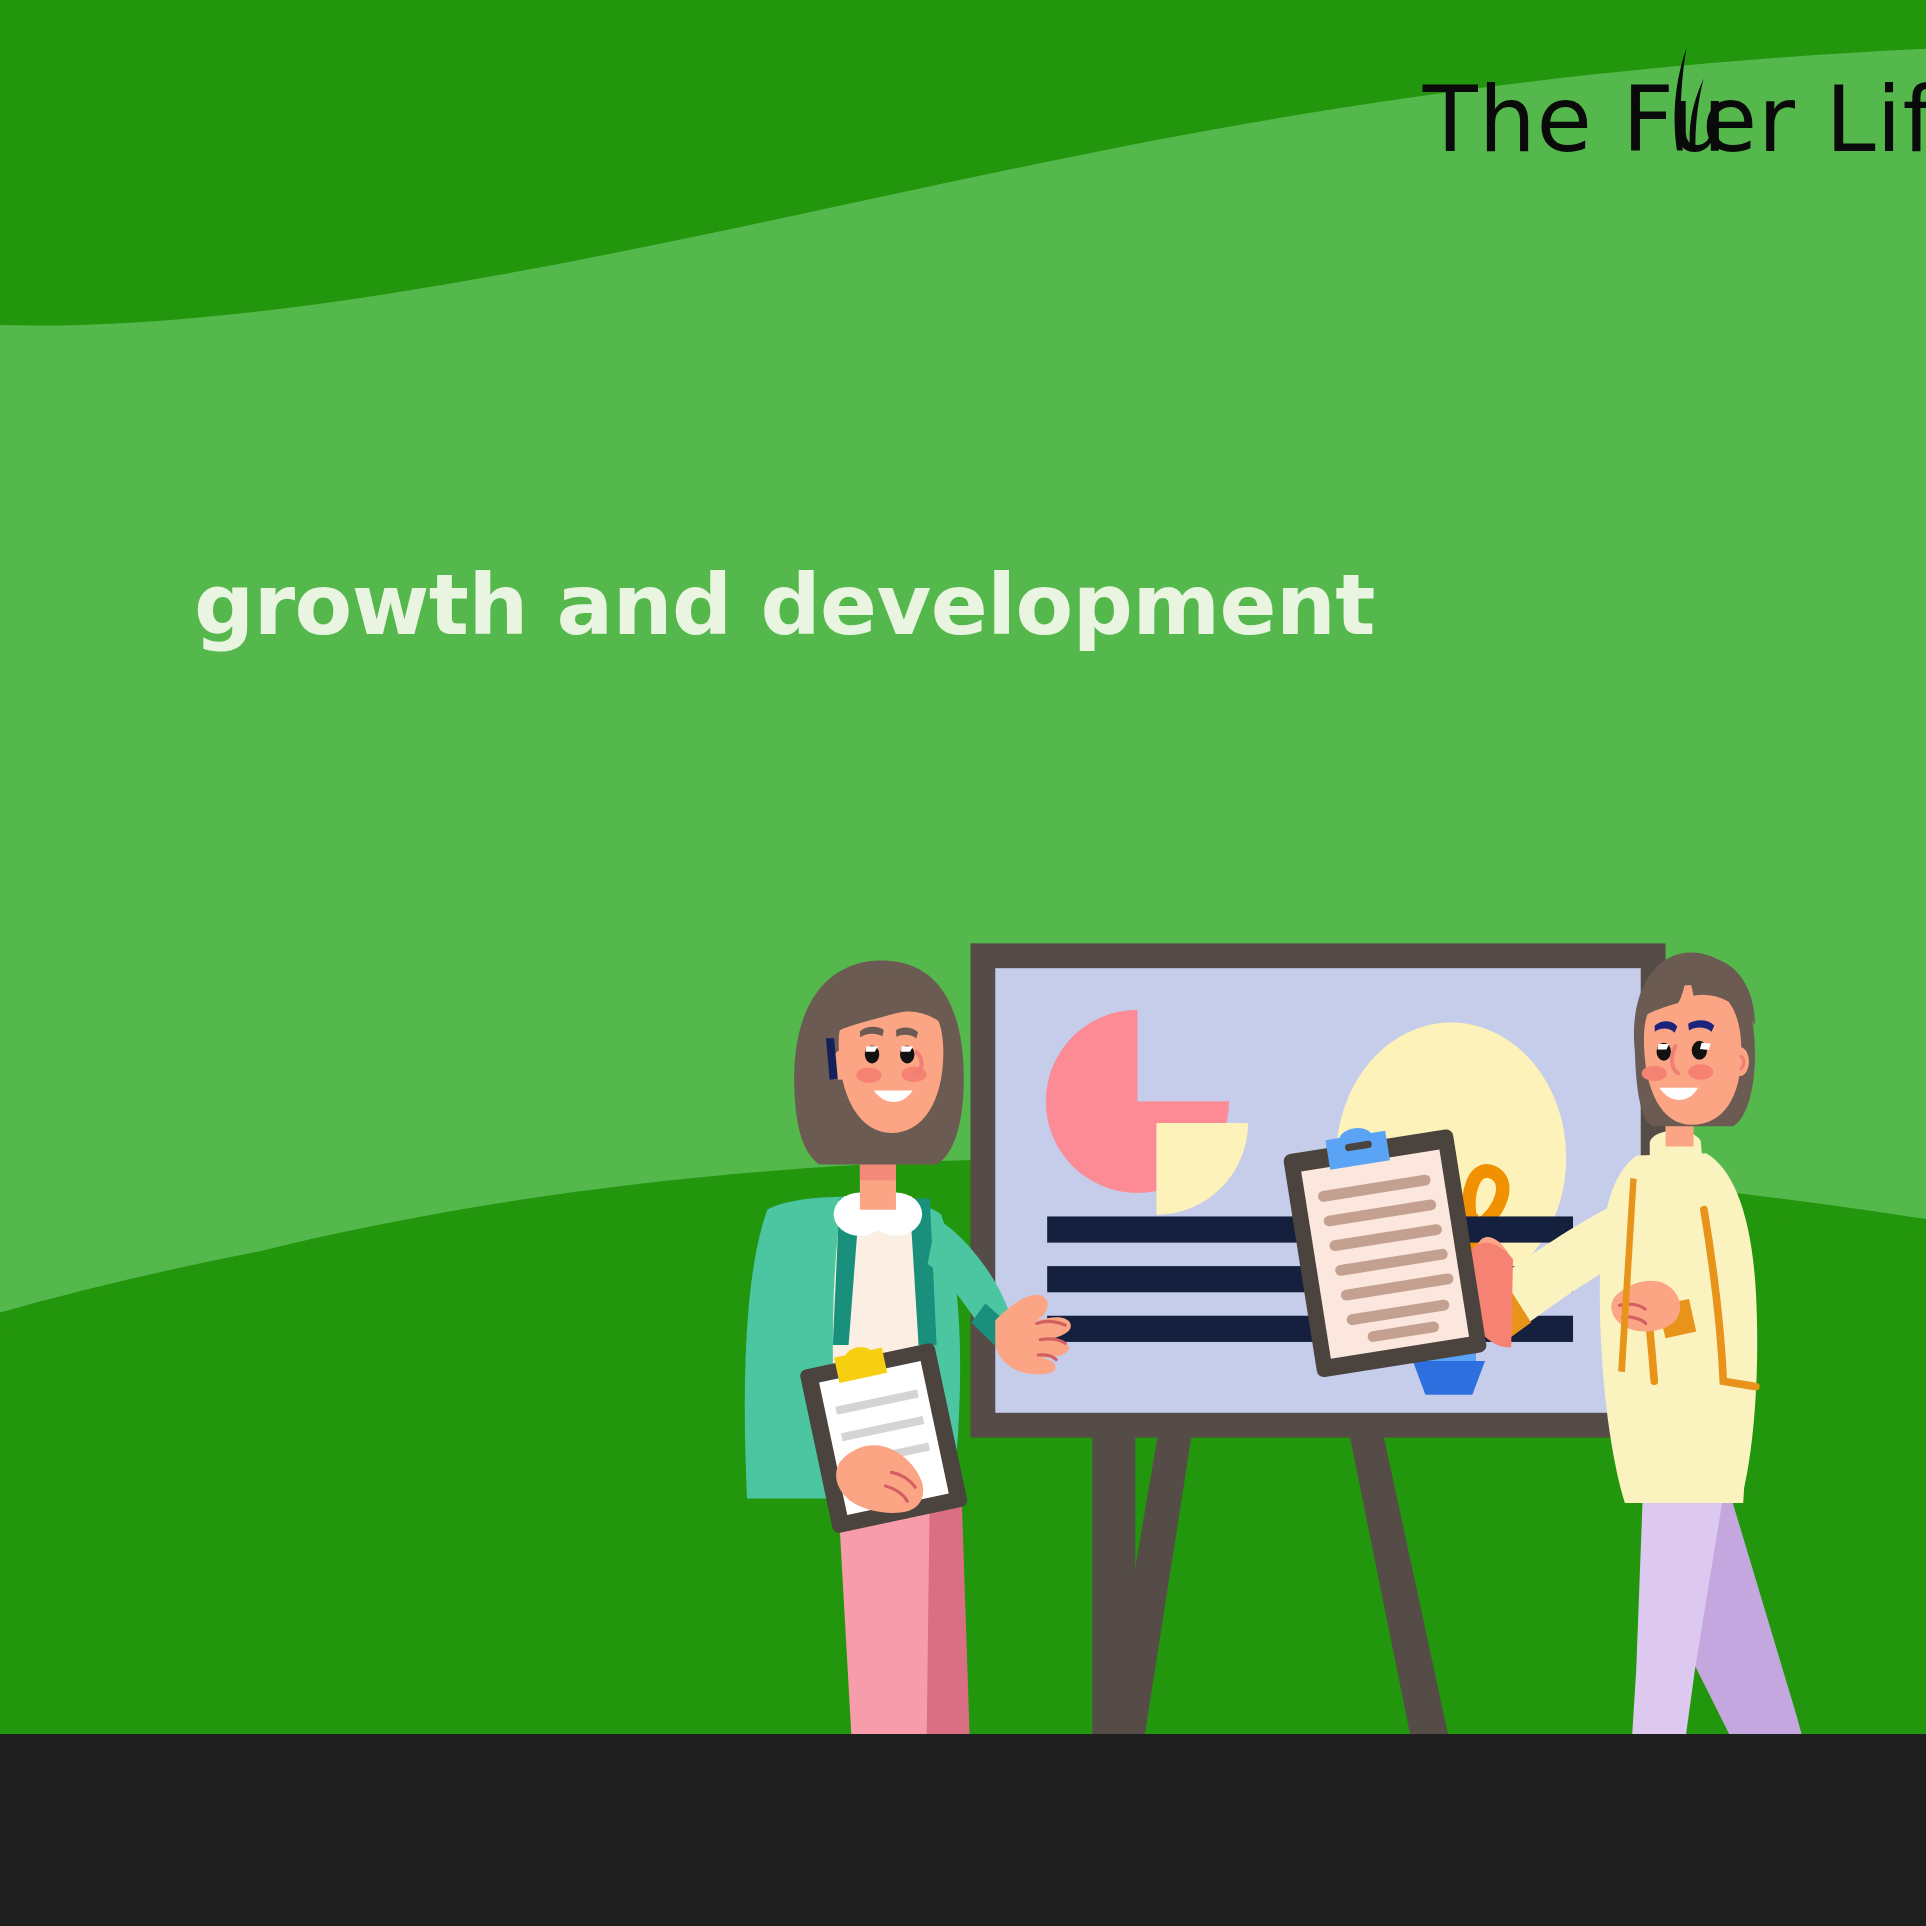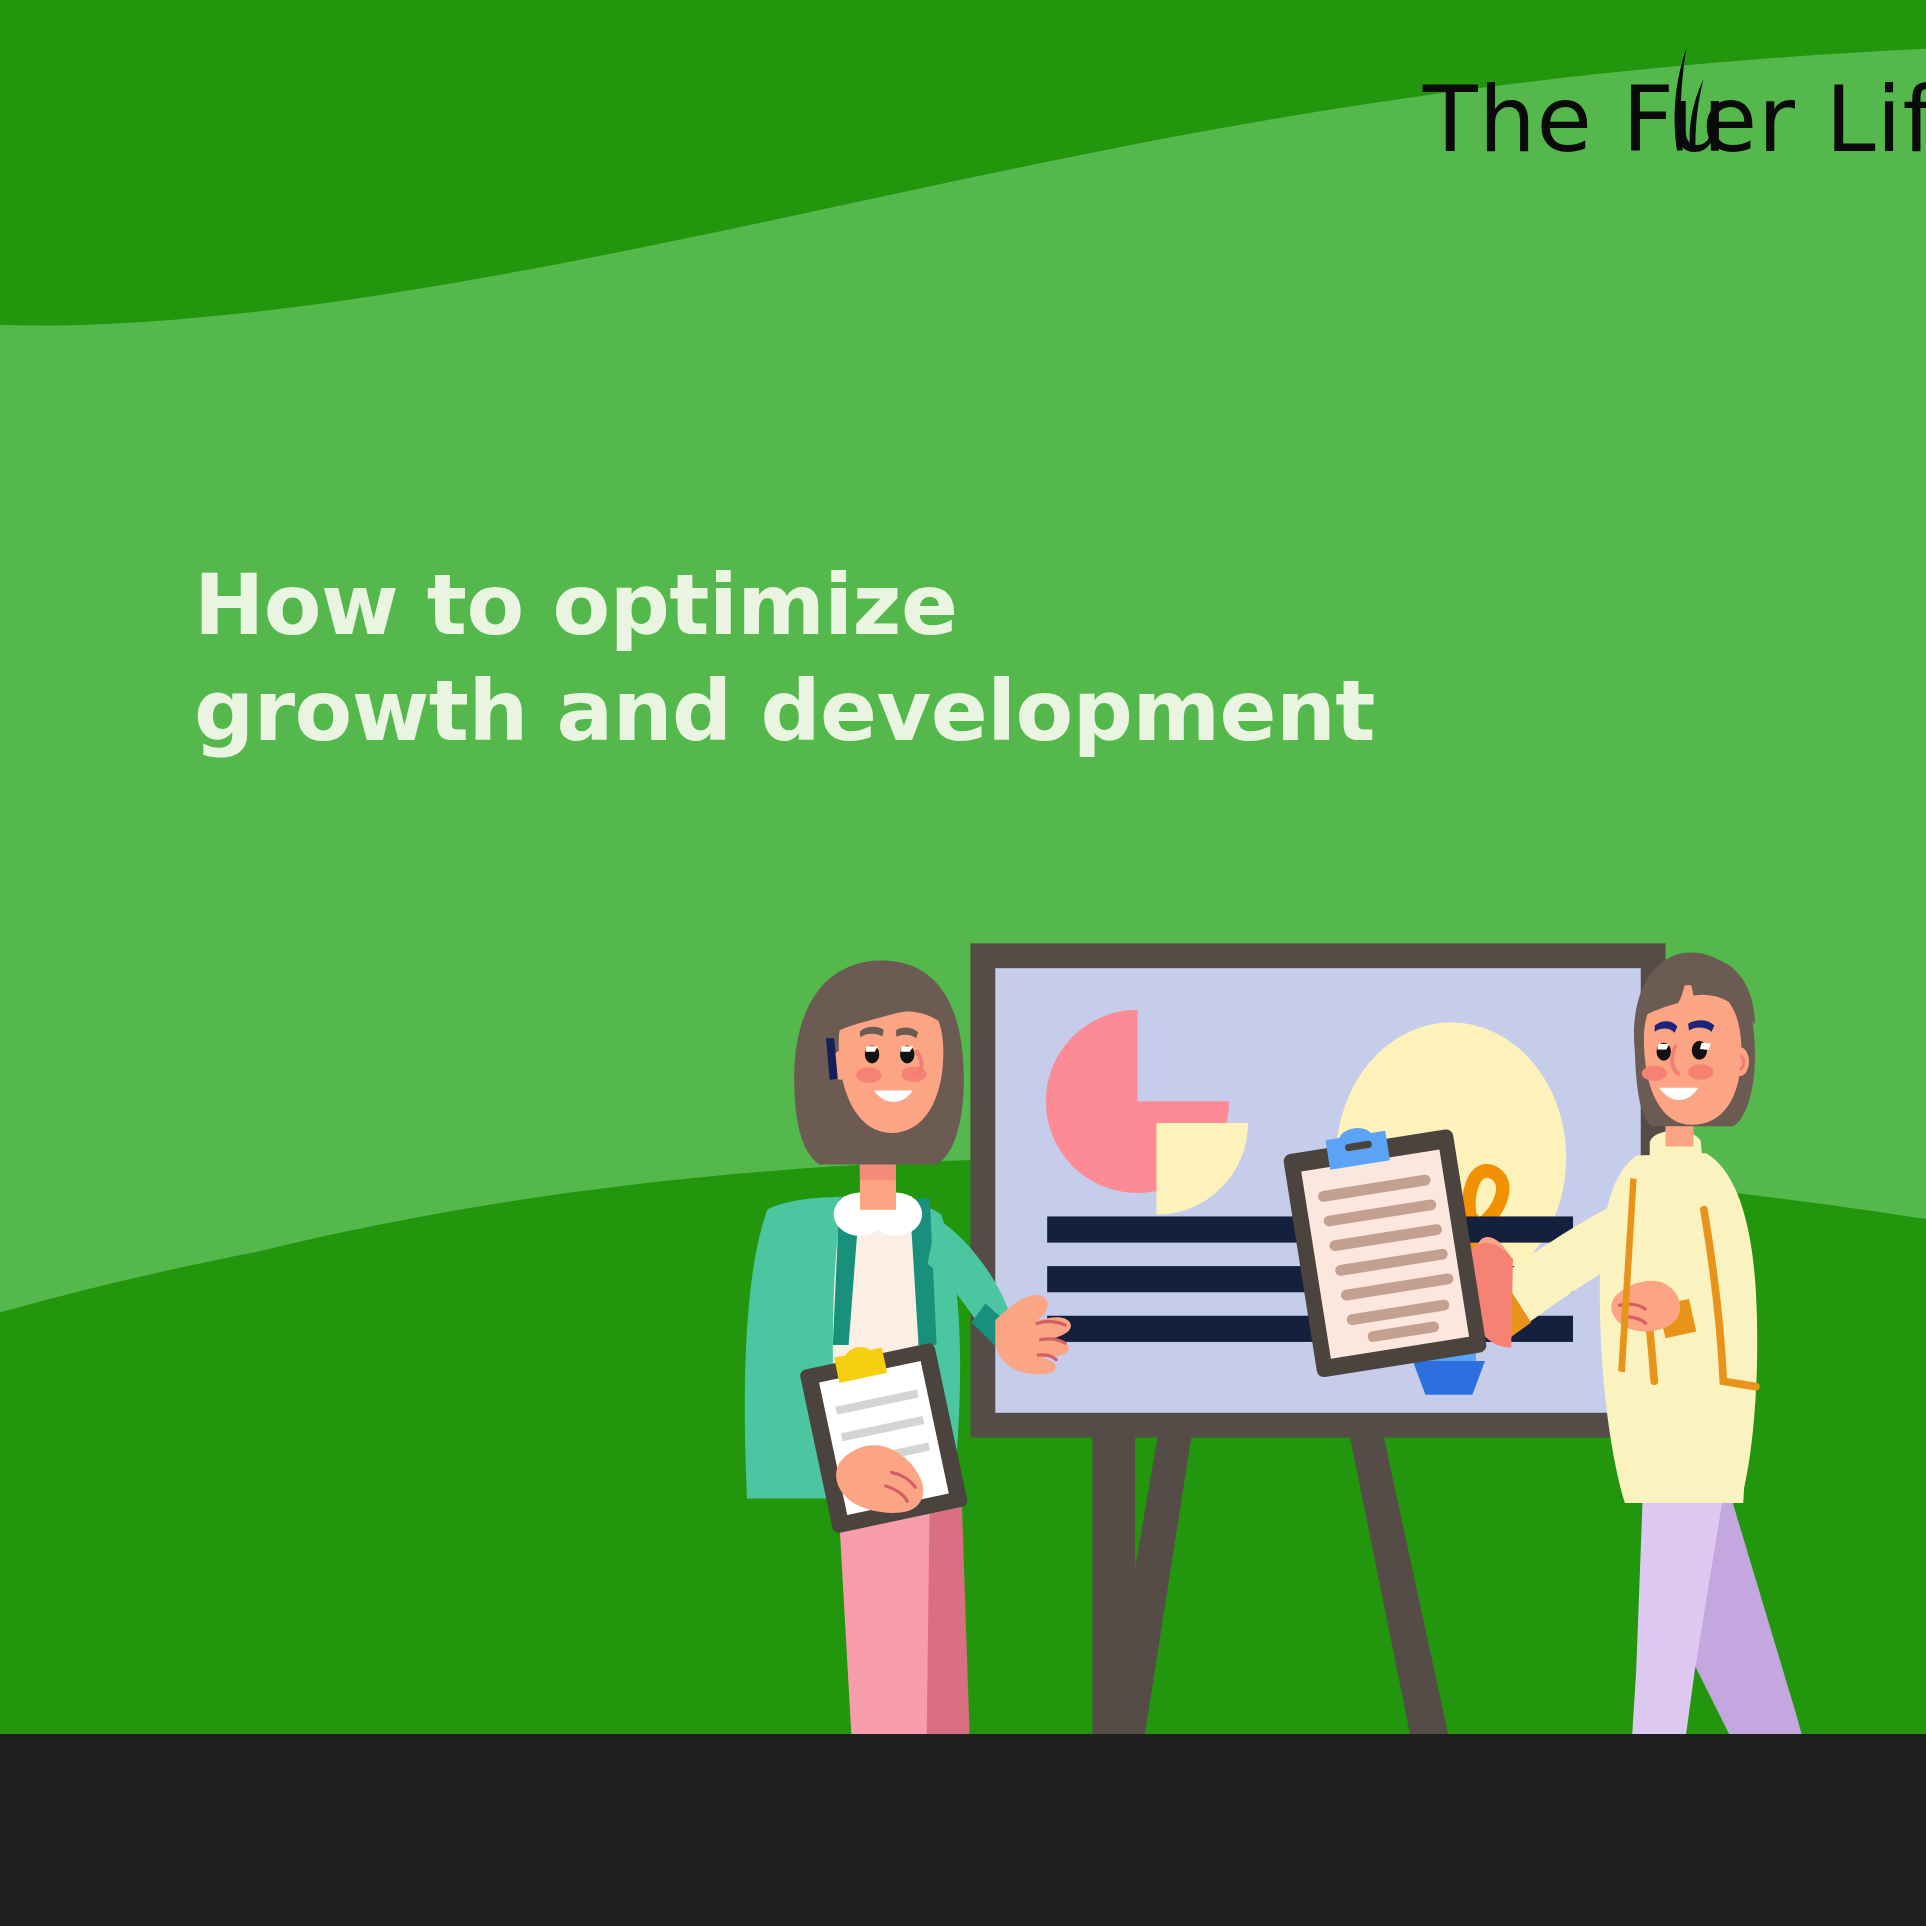--- a/index.html
+++ b/index.html
@@ -69,21 +69,20 @@
       <g fill="#0a0a0a">
         <path d="M565 250 C556 185 556 110 586 22 C570 120 572 185 578 250 Z"></path>
         <path d="M594 250 C590 198 597 150 624 90 C608 158 606 200 606 250 Z"></path>
       </g>
       <text class="logo-word" x="0" y="250">The Fu</text>
       <text class="logo-word" x="620" y="250">er Life</text>
     </svg>
   </div>
 
   <h1 class="headline">
-    <span class="ln">How to optimize</span>
     <span class="ln">growth and development</span>
   </h1>
 
   <div class="illo">
   <svg viewBox="0 0 4267 4267" xmlns="http://www.w3.org/2000/svg">
 
     <g>
       <path d="M2565 3180 L2640 3180 L2470 4267 L2380 4267 Z" fill="#564c47"></path>
       <path d="M2990 3180 L3065 3180 L3300 4267 L3210 4267 Z" fill="#564c47"></path>
       <rect x="2420" y="3180" width="95" height="1087" fill="#564c47"></rect>

